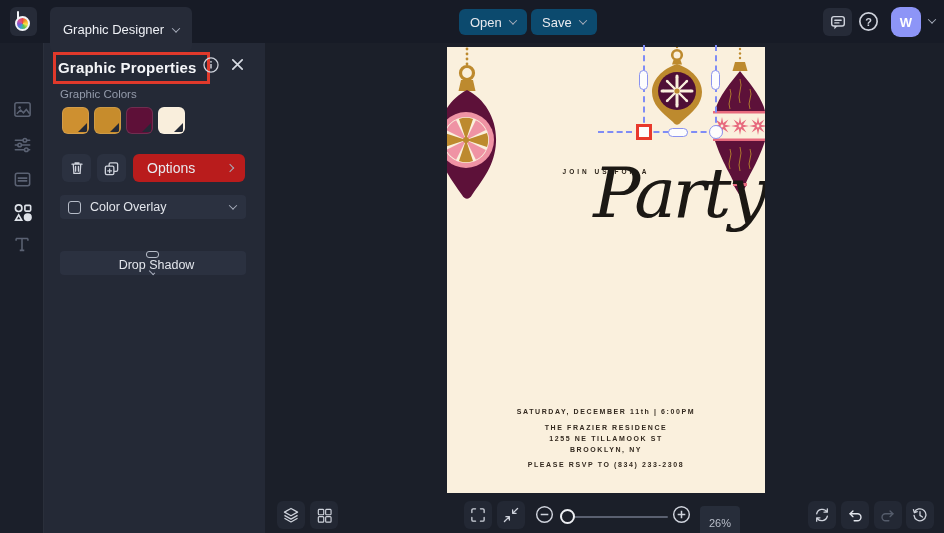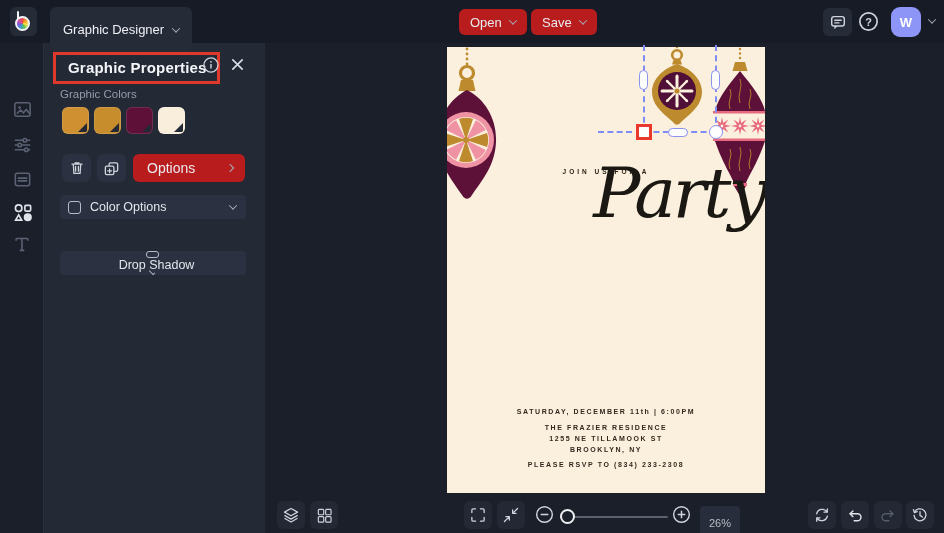--- a/index.html
+++ b/index.html
@@ -8,39 +8,39 @@
 
   
   .topbar { position:absolute; left:0; top:0; width:944px; height:43px; background:#171b26; z-index:30; }
   .logo-btn { position:absolute; left:10px; top:7px; width:27px; height:29px; background:#262b38; border-radius:6px; }
   .logo-stem { position:absolute; left:7px; top:4px; width:2px; height:14px; background:#f2f4f8; border-radius:1px; }
   .logo-wheel { position:absolute; left:5px; top:9px; width:15px; height:15px; border-radius:50%;
     border:2px solid #f2f4f8;
     background:conic-gradient(#e5484d,#f5a524,#f9e14c,#5bc24c,#3a9bdc,#7b5bd6,#d6509c,#e5484d); }
   .mode-btn { position:absolute; left:50px; top:7px; height:45px; padding:0 13px; background:#262b38; border-radius:6px;
     display:flex; align-items:center; gap:9px; color:#eef0f5; font-size:13px; }
-  .tb-btn { position:absolute; top:9px; height:26px; padding:0 11px; background:#b91c1c; border-radius:6px;
+  .tb-btn { position:absolute; top:9px; height:26px; padding:0 11px; background:#0c4a6e; border-radius:6px;
     display:flex; align-items:center; gap:8px; color:#e8eaef; font-size:13px; }
   .chev { width:6px; height:6px; border-right:1.5px solid #a7adbb; border-bottom:1.5px solid #a7adbb; display:inline-block; }
   .chev.down { transform:rotate(45deg) translate(-1px,-1px); }
   .chev.right { transform:rotate(-45deg); }
   .icon-btn { position:absolute; top:8px; width:29px; height:28px; background:#262b38; border-radius:6px;
     display:flex; align-items:center; justify-content:center; }
   .help-wrap { position:absolute; top:9px; display:flex; align-items:center; justify-content:center; }
   .avatar { position:absolute; left:891px; top:7px; width:30px; height:30px; background:#8d95f7; border-radius:9px;
     color:#fff; font-size:13px; font-weight:bold; display:flex; align-items:center; justify-content:center; }
   .avatar-chev { position:absolute; left:929px; top:18px; }
 
   
   .rail { position:absolute; left:0; top:43px; width:44px; height:490px; background:#1b1f2a; border-right:1px solid #2a2f3b; z-index:20; }
   .rail-item { position:absolute; left:0; width:44px; height:34px; display:flex; align-items:center; justify-content:center; }
 
   
   .panel { position:absolute; left:44px; top:43px; width:221px; height:490px; background:#242936; z-index:20; }
-  .panel-title-box { position:absolute; left:9px; top:9px; padding:4px 10px 5px 12px; border:3px solid #e0392b; }
+  .panel-title-box { position:absolute; left:9px; top:9px; padding:4px 10px 5px 2px; border:3px solid #e0392b; }
   .panel-title { color:#f4f5f8; font-size:15px; font-weight:bold; letter-spacing:.2px; white-space:nowrap; }
   .panel-info { position:absolute; left:158px; top:13px; }
   .panel-close { position:absolute; left:186px; top:14px; }
   .section-label { position:absolute; left:16px; top:45px; color:#949bab; font-size:11.5px; }
   .swatch { position:absolute; top:64px; width:27px; height:27px; border-radius:6px; overflow:hidden; border:1px solid rgba(255,255,255,.12); }
   .swatch::after { content:""; position:absolute; right:1px; bottom:1px; border-left:9px solid transparent; border-bottom:9px solid #242936; }
   .tool-btn { position:absolute; top:111px; height:28px; background:#2b3140; border-radius:6px; display:flex; align-items:center; justify-content:center; }
   .options-btn { position:absolute; left:89px; top:111px; width:112px; height:28px; background:#b91c1c; border-radius:6px;
     display:flex; align-items:center; color:#e8eaef; font-size:14px; padding:0 12px 0 14px; }
   .options-btn .spacer { flex:1; }
@@ -202,21 +202,21 @@
     </svg>
   </div>
   <div class="options-btn">
     <span>Options</span>
     <span class="spacer"></span>
     <span class="chev right"></span>
   </div>
 
   <div class="toggle-row" style="top:152px;">
     <span class="checkbox"></span>
-    <span class="toggle-label">Color Options</span>
+    <span class="toggle-label">Color Overlay</span>
     <span class="chev down"></span>
   </div>
   <div class="toggle-row" style="top:208px;flex-direction:column;">
     <span class="checkbox"></span>
     <span class="toggle-label">Drop Shadow</span>
     <span class="chev down"></span>
   </div>
 </div>
 
 <div class="canvas"></div>

